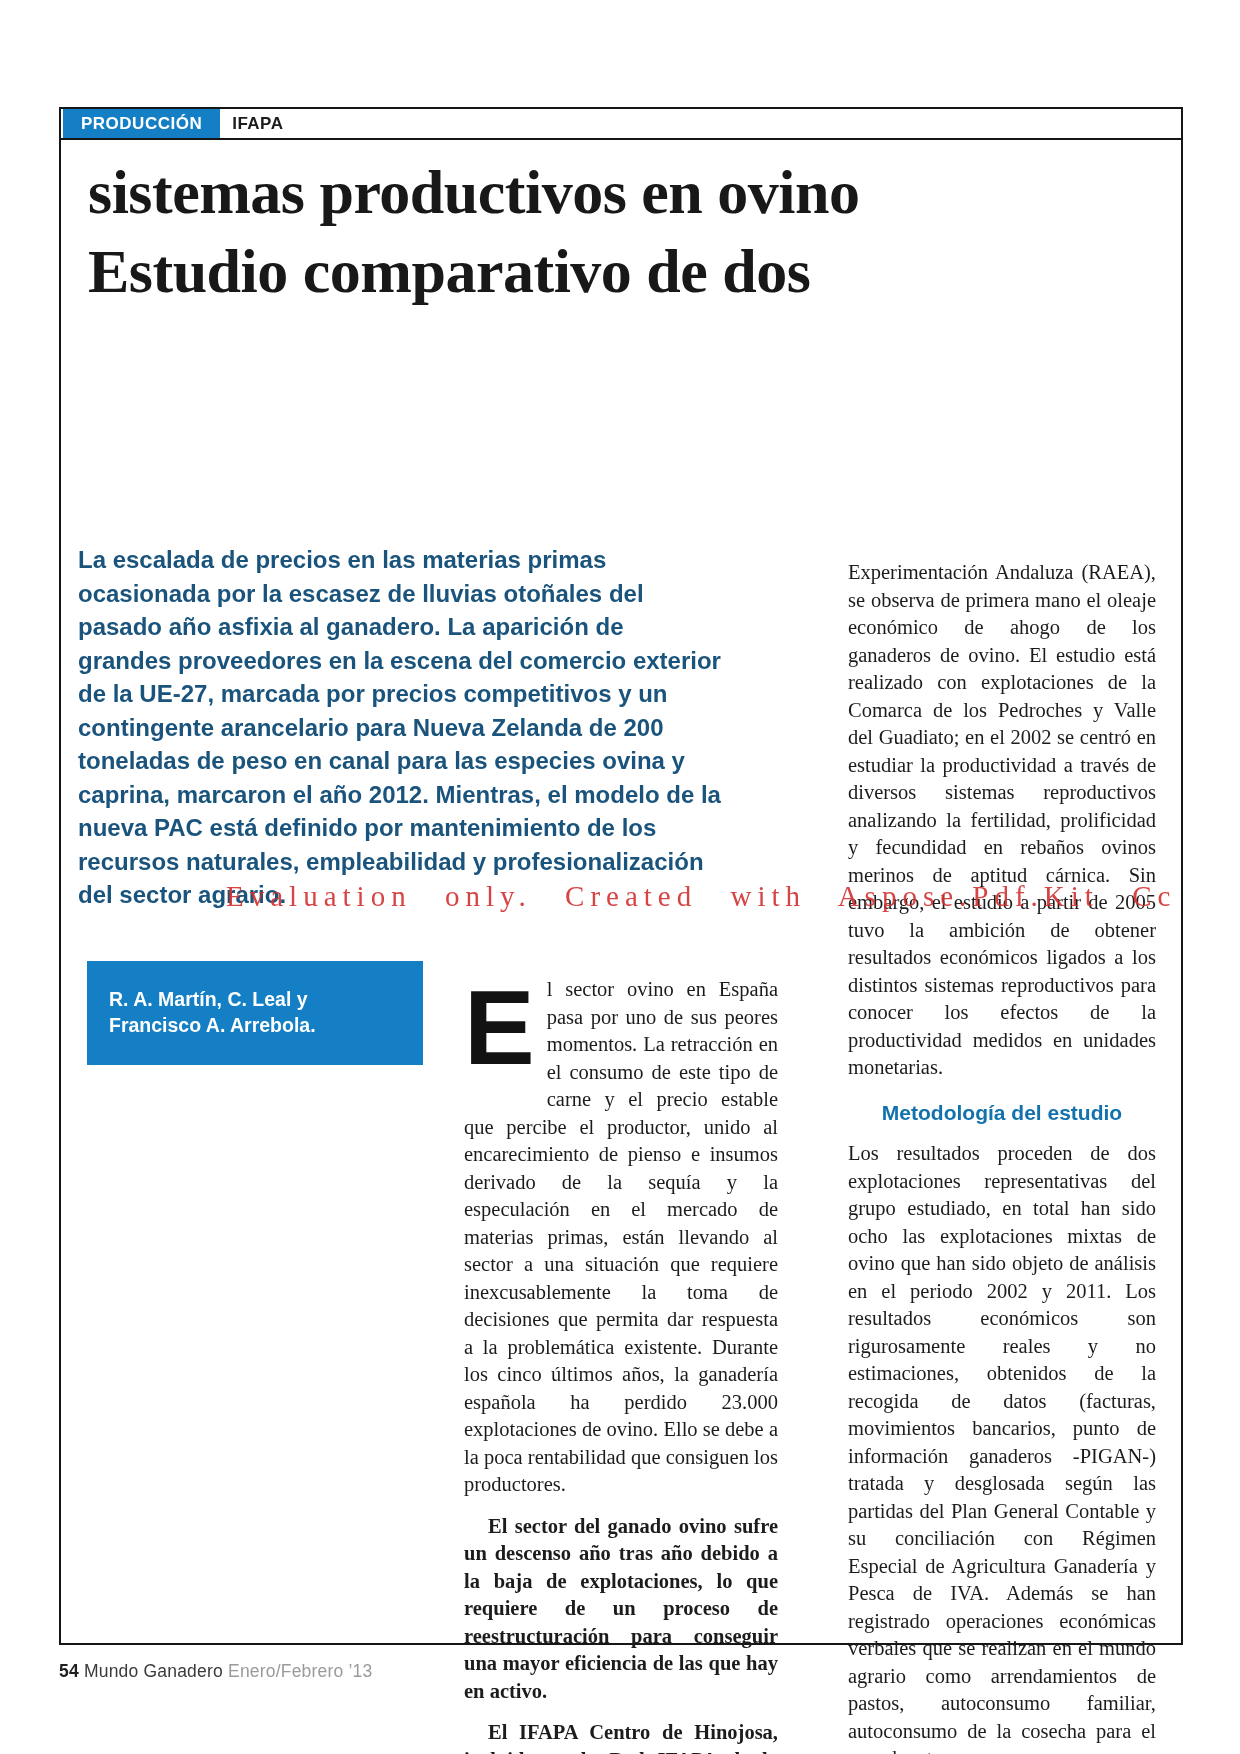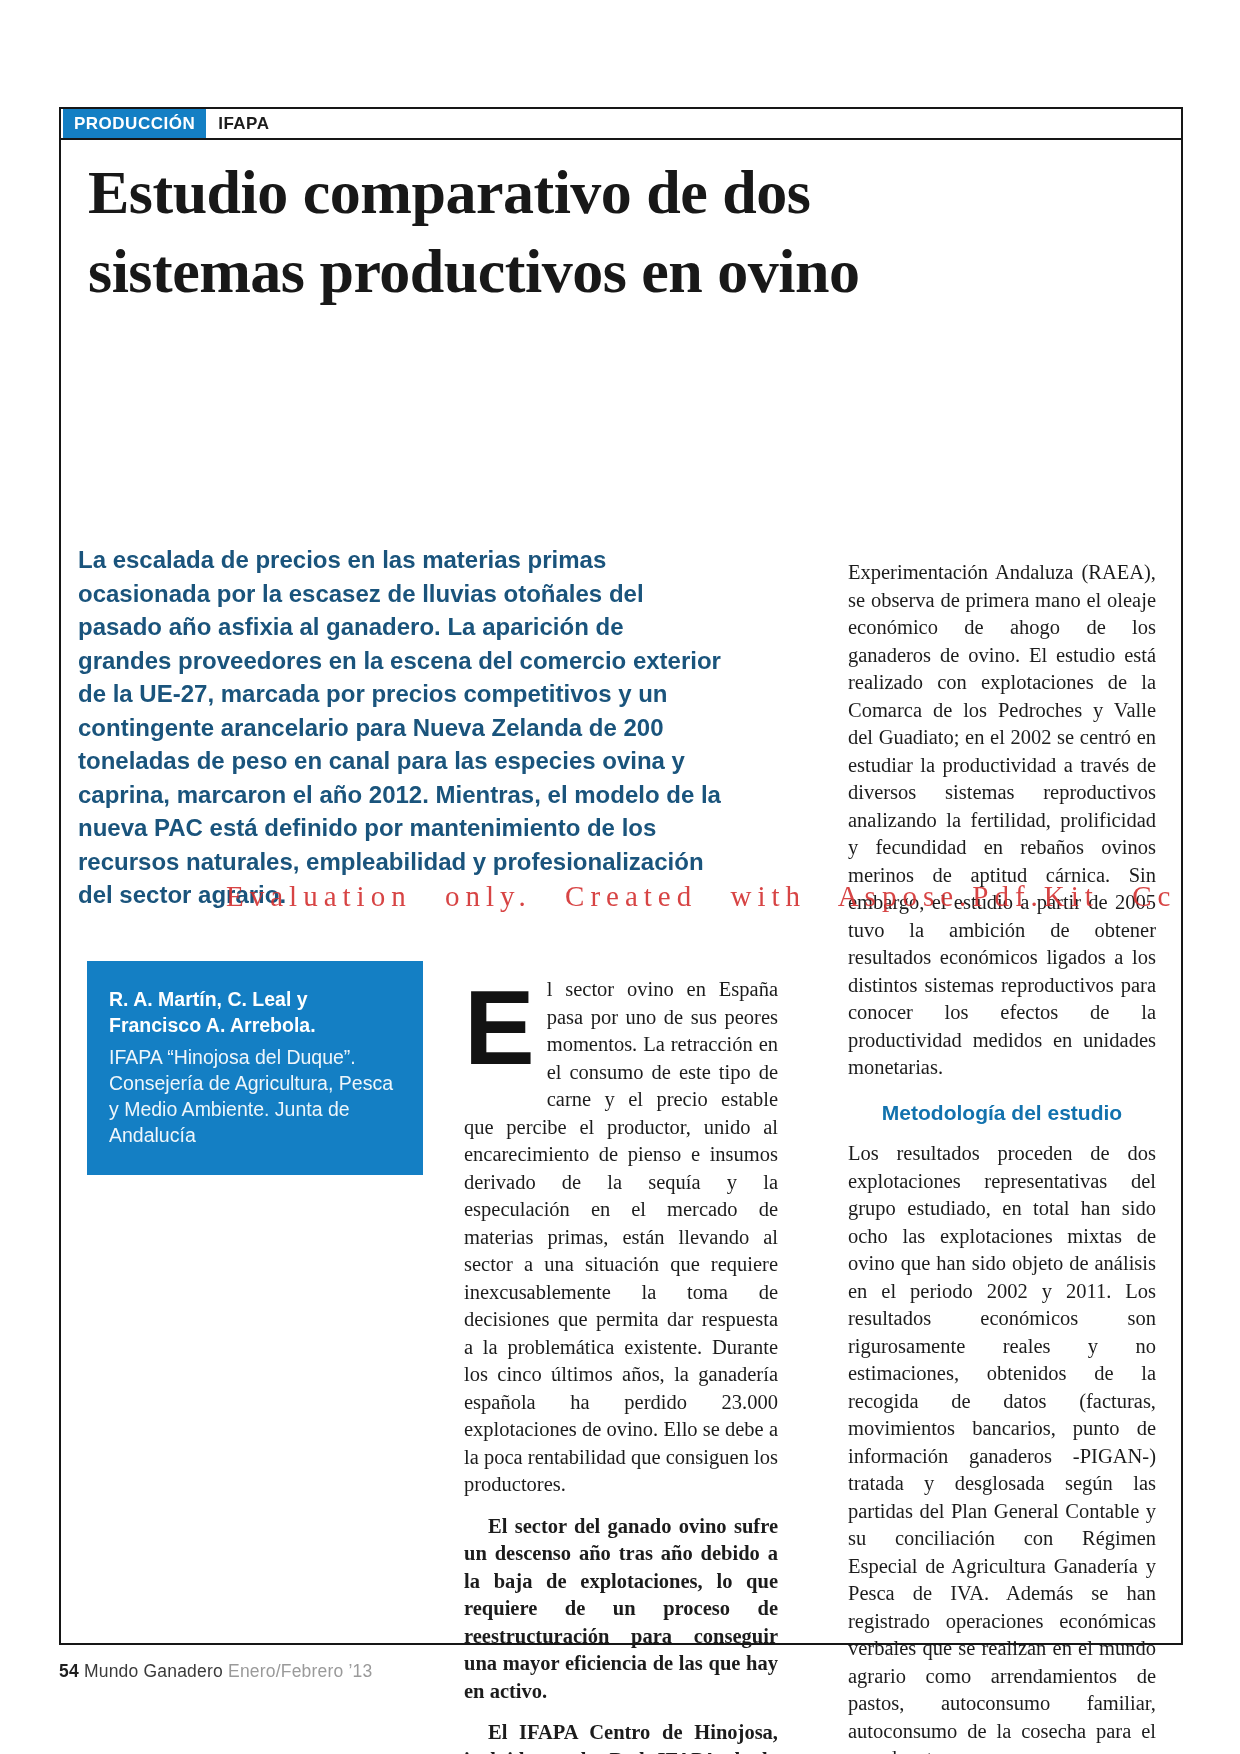--- a/index.html
+++ b/index.html
@@ -13,21 +13,21 @@
     border:2px solid #161616; background:#ffffff;
   }
   
   .kicker-row {
     position:absolute; left:0; top:0; width:100%; height:31px;
     border-bottom:2px solid #161616; display:flex; align-items:stretch;
   }
   .kicker-tag {
     background:#147FC4; color:#ffffff; font-weight:bold; font-size:17px;
     letter-spacing:0.5px; display:flex; align-items:center;
-    padding:0 11px; margin-left:2px;
+    padding:0 18px; margin-left:2px;
   }
   .kicker-topic {
     color:#1c1c1c; font-weight:bold; font-size:17px; letter-spacing:0.5px;
     display:flex; align-items:center; padding:0 12px;
   }
   
   .headline {
     position:absolute; left:27px; top:44px; width:1040px;
     font-family:"Liberation Serif", serif; font-weight:bold;
     font-size:62px; line-height:79px; color:#181818; letter-spacing:-0.5px;
@@ -85,29 +85,28 @@
 <div class="page">
 
   <div class="article-box">
 
     <div class="kicker-row">
       <div class="kicker-tag">PRODUCCIÓN</div>
       <div class="kicker-topic">IFAPA</div>
     </div>
 
     <div class="headline">
+      <div>sistemas productivos en ovino</div>
       <div>Estudio comparativo de dos</div>
-      <div>sistemas productivos en ovino</div>
     </div>
 
     <div class="lead">La escalada de precios en las materias primas ocasionada por la escasez de lluvias otoñales del pasado año asfixia al ganadero. La aparición de grandes proveedores en la escena del comercio exterior de la UE-27, marcada por precios competitivos y un contingente arancelario para Nueva Zelanda de 200 toneladas de peso en canal para las especies ovina y caprina, marcaron el año 2012. Mientras, el modelo de la nueva PAC está definido por mantenimiento de los recursos naturales, empleabilidad y profesionalización del sector agrario.</div>
 
     <div class="author-box">
       <div class="author-names">R. A. Martín, C. Leal y Francisco A. Arrebola.</div>
-      <div class="author-affil">IFAPA “Hinojosa del Duque”. Consejería de Agricultura, Pesca y Medio Ambiente. Junta de Andalucía</div>
     </div>
 
     <div class="col col-center">
       <p class="body-p"><span class="dropcap">E</span><span>l sector ovino en España pasa por uno de sus peores momentos. La retracción en el consumo de este tipo de carne y el precio estable que percibe el productor, unido al encarecimiento de pienso e insumos derivado de la sequía y la especulación en el mercado de materias primas, están llevando al sector a una situación que requiere inexcusablemente la toma de decisiones que permita dar respuesta a la problemática existente. Durante los cinco últimos años, la ganadería española ha perdido 23.000 explotaciones de ovino. Ello se debe a la poca rentabilidad que consiguen los productores.</span></p>
       <p class="body-p indent">El sector del ganado ovino sufre un descenso año tras año debido a la baja de explotaciones, lo que requiere de un proceso de reestructuración para conseguir una mayor eficiencia de las que hay en activo.</p>
       <p class="body-p indent">El IFAPA Centro de Hinojosa, incluido en la Red IFAPA de la Junta de Andalucía, tiene orientada su labor formativa y de transferencia del conocimiento al sector ganadero. En la Red de</p>
     </div>
 
     <div class="col col-right">
       <p class="body-p">Experimentación Andaluza (RAEA), se observa de primera mano el oleaje económico de ahogo de los ganaderos de ovino. El estudio está realizado con explotaciones de la Comarca de los Pedroches y Valle del Guadiato; en el 2002 se centró en estudiar la productividad a través de diversos sistemas reproductivos analizando la fertilidad, prolificidad y fecundidad en rebaños ovinos merinos de aptitud cárnica. Sin embargo, el estudio a partir de 2005 tuvo la ambición de obtener resultados económicos ligados a los distintos sistemas reproductivos para conocer los efectos de la productividad medidos en unidades monetarias.</p>

